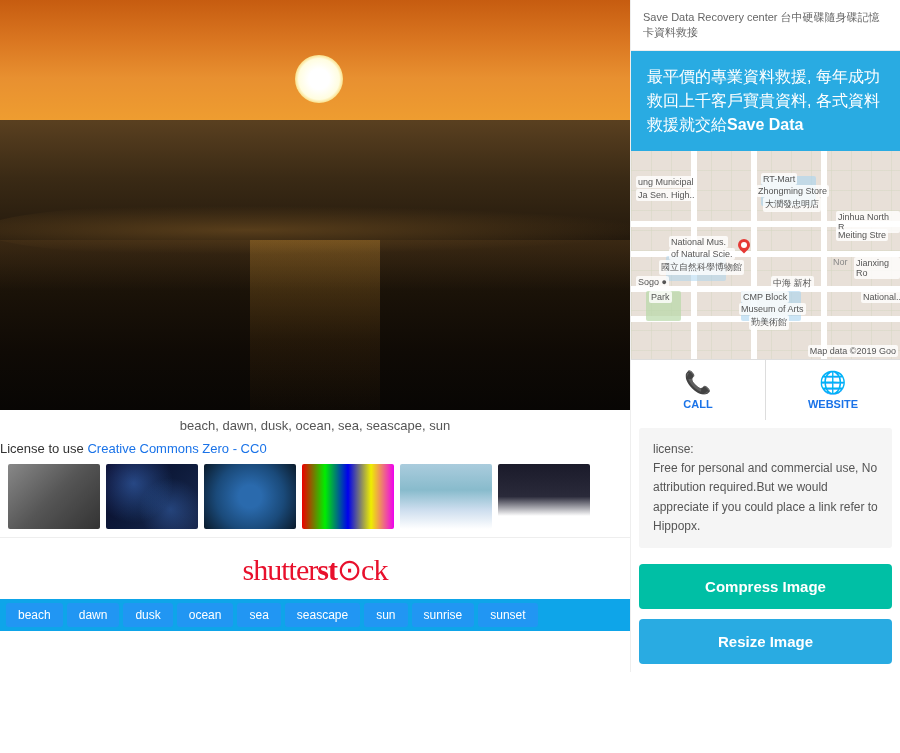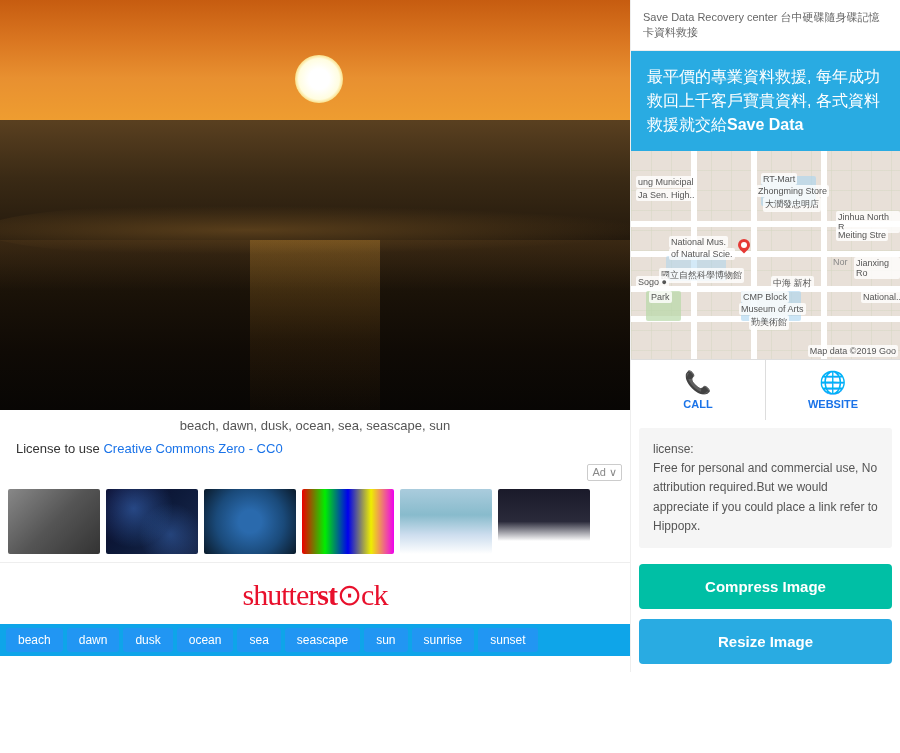--- a/index.html
+++ b/index.html
@@ -43,21 +43,21 @@
       position: absolute; top: 120px; left: 250px; width: 130px; height: 200px;
       background: linear-gradient(180deg, rgba(255,180,60,0.25) 0%, rgba(200,130,40,0.1) 50%, transparent 100%);
     }
     
     .ocean-img .sky {
       position: absolute; top: 0; left: 0; right: 0; height: 130px;
       background: linear-gradient(180deg, #c65c10 0%, #d97520 30%, #e89030 60%, #f0a030 100%);
     }
 
     .image-caption { text-align: center; padding: 8px 0 4px; color: #555; font-size: 13px; }
-    .license-text { padding: 4px 16px; font-size: 13px; color: #333; }
+    .license-text { padding: 4px 0; font-size: 13px; color: #333; }
     .license-text a { color: #1a73e8; text-decoration: none; }
 
     
     .ad-row { display: flex; justify-content: flex-end; padding: 4px 8px; }
     .ad-badge { font-size: 11px; color: #888; border: 1px solid #ccc; padding: 1px 4px; border-radius: 2px; }
 
     
     .thumb-strip { display: flex; gap: 6px; padding: 4px 8px 8px; flex-wrap: nowrap; overflow: hidden; }
     .thumb { width: 92px; height: 65px; flex-shrink: 0; border-radius: 2px; overflow: hidden; }
 
@@ -168,25 +168,20 @@
       </div>
     </div>
 
     <p class="image-caption">beach, dawn, dusk, ocean, sea, seascape, sun</p>
 
     <p class="license-text">
       <span>License to use</span>
       <a href="#">Creative Commons Zero - CC0</a>
     </p>
 
-    <div class="ad-row">
-      <span class="ad-badge">
-        <span>Ad</span> ∨
-      </span>
-    </div>
 
     <div class="thumb-strip">
       <div class="thumb thumb-ocean"></div>
       <div class="thumb thumb-network"></div>
       <div class="thumb thumb-earth"></div>
       <div class="thumb thumb-color"></div>
       <div class="thumb thumb-clouds"></div>
       <div class="thumb thumb-rocket"></div>
     </div>
 
@@ -243,21 +238,21 @@
         <div class="map-label" style="top:38px; left:5px;">Ja Sen. High..</div>
         <div class="map-label" style="top:22px; left:130px;">RT-Mart</div>
         <div class="map-label" style="top:34px; left:125px;">Zhongming Store</div>
         <div class="map-label" style="top:46px; left:132px;">大潤發忠明店</div>
         <div class="map-label" style="top:60px; left:205px;">Jinhua North R</div>
         <div class="map-label" style="top:78px; left:205px;">Meiting Stre</div>
         <div class="map-label" style="top:106px; left:205px;margin-left:18px;">Jianxing Ro</div>
         <div class="map-label" style="top:105px; left:200px; background: transparent; color: #888;">Nor</div>
         <div class="map-label" style="top:85px; left:38px;">National Mus.</div>
         <div class="map-label" style="top:97px; left:38px;">of Natural Scie.</div>
-        <div class="map-label" style="top:117px; left:28px;">國立自然科學博物館</div>
+        <div class="map-label" style="top:109px; left:28px;">國立自然科學博物館</div>
         <div class="map-label" style="top:125px; left:5px;">Sogo ●</div>
         <div class="map-label" style="top:125px; left:140px;">中海 新村</div>
         <div class="map-label" style="top:140px; left:110px;">CMP Block</div>
         <div class="map-label" style="top:152px; left:108px;">Museum of Arts</div>
         <div class="map-label" style="top:164px; left:118px;">勤美術館</div>
         <div class="map-label" style="top:140px; left:18px;">Park</div>
         <div class="map-label" style="top:140px; left:230px;">National...</div>
 
         <div class="map-marker" style="top: 88px; left: 104px;"></div>
 

